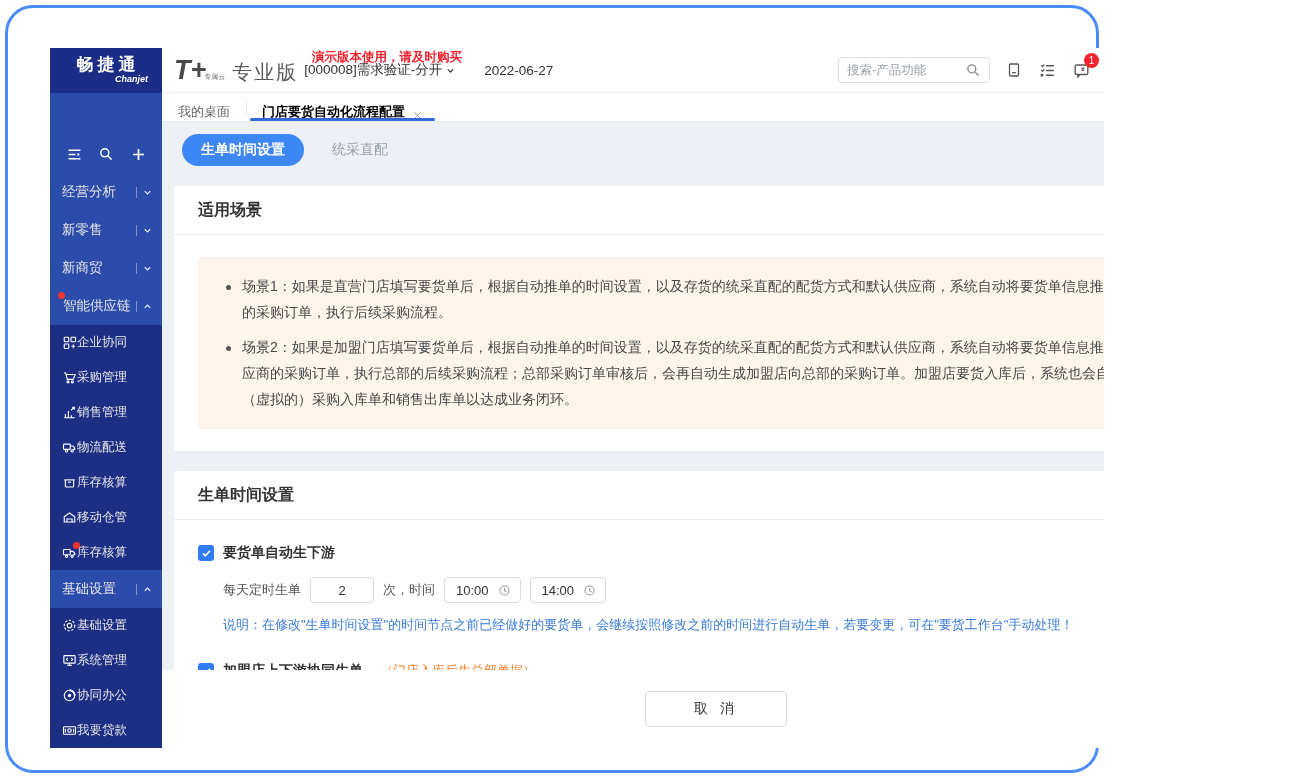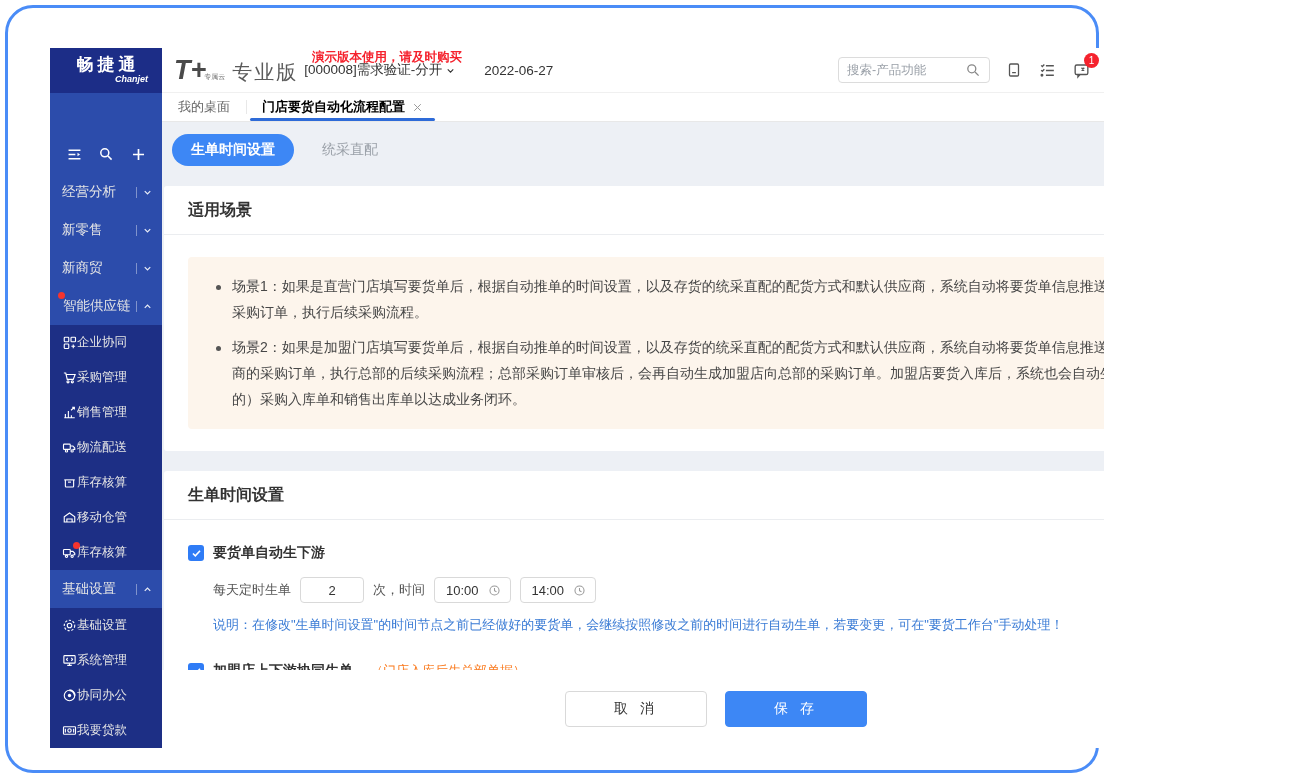--- a/index.html
+++ b/index.html
@@ -50,29 +50,29 @@
   .submenu { background:#1d2f85; }
   .subitem { height:35px; display:flex; align-items:center; padding-left:12px; font-size:12.5px; position:relative; cursor:pointer; white-space:nowrap; }
   .subitem .si { display:flex; flex:none; position:relative; }
   .rdot { position:absolute; width:7px; height:7px; border-radius:50%; background:#f5342e; }
   .rdot.g { left:7px; top:6px; }
   .rdot.i { right:-3px; top:-3px; }
 
   
   .main { flex:1; display:flex; flex-direction:column; background:#edf0f5; min-width:0; }
   .tabbar { height:29px; flex:none; background:#fff; display:flex; align-items:stretch; border-bottom:1px solid #e8e8e8; }
-  .tab { display:flex; align-items:center; gap:7px; padding:0 16px; font-size:13px; color:#666; position:relative; cursor:pointer; }
+  .tab { display:flex; align-items:flex-end; gap:7px; padding:0 16px; font-size:13px; color:#666; position:relative; cursor:pointer; }
   .tab.active { color:#000000; font-weight:bold; }
   .tab.active::after { content:""; position:absolute; left:4px; right:4px; bottom:0; height:3px; background:#2e6bd8; border-radius:2px; }
   .tab + .tab::before { content:""; position:absolute; left:0; top:7px; bottom:7px; width:1px; background:#e8e8e8; }
   .tab .tclose { display:flex; color:#999; }
   .tab-right { margin-left:auto; display:flex; align-items:center; gap:17px; padding-right:16px; color:#666; }
   .tab-right .tri { display:flex; cursor:pointer; }
 
-  .content { flex:1; padding:7px 2px 0; overflow:hidden; }
+  .content { flex:1; padding:7px 12px 0; overflow:hidden; }
   .pills { display:flex; align-items:center; gap:28px; height:42px; padding-left:8px; }
   .pill-a { background:#3d87f5; color:#fff; border-radius:16px; padding:7px 19px; font-size:14px; font-weight:bold; cursor:pointer; }
   .pill-i { color:#9aa0a8; font-size:14px; cursor:pointer; }
 
   .card { background:#fff; border-radius:3px; }
   .card-h { padding:14px 24px 13px; font-size:16px; font-weight:bold; color:#333; border-bottom:1px solid #ebedf0; }
   .scene { margin-top:15px; }
   .scene-body { padding:22px 24px; }
   .scene-box { background:#fdf5ec; border-radius:4px; padding:17px 28px; }
   .scene-item { display:flex; gap:11px; font-size:14px; color:#474747; line-height:1.85; }
@@ -477,20 +477,19 @@
                   <span class="chk-label">加盟店上下游协同生单</span>
                   <span class="hint">（门店入库后生总部单据）</span>
                 </div>
 
               </div>
             </div>
           </div>
 
           <div class="footerbar">
             <div class="btn btn-cancel">取 消</div>
-            <div class="btn btn-save">保 存</div>
           </div>
         </div>
       </div>
 
     </div>
   </div>
 </div>
 
 </body></html>

